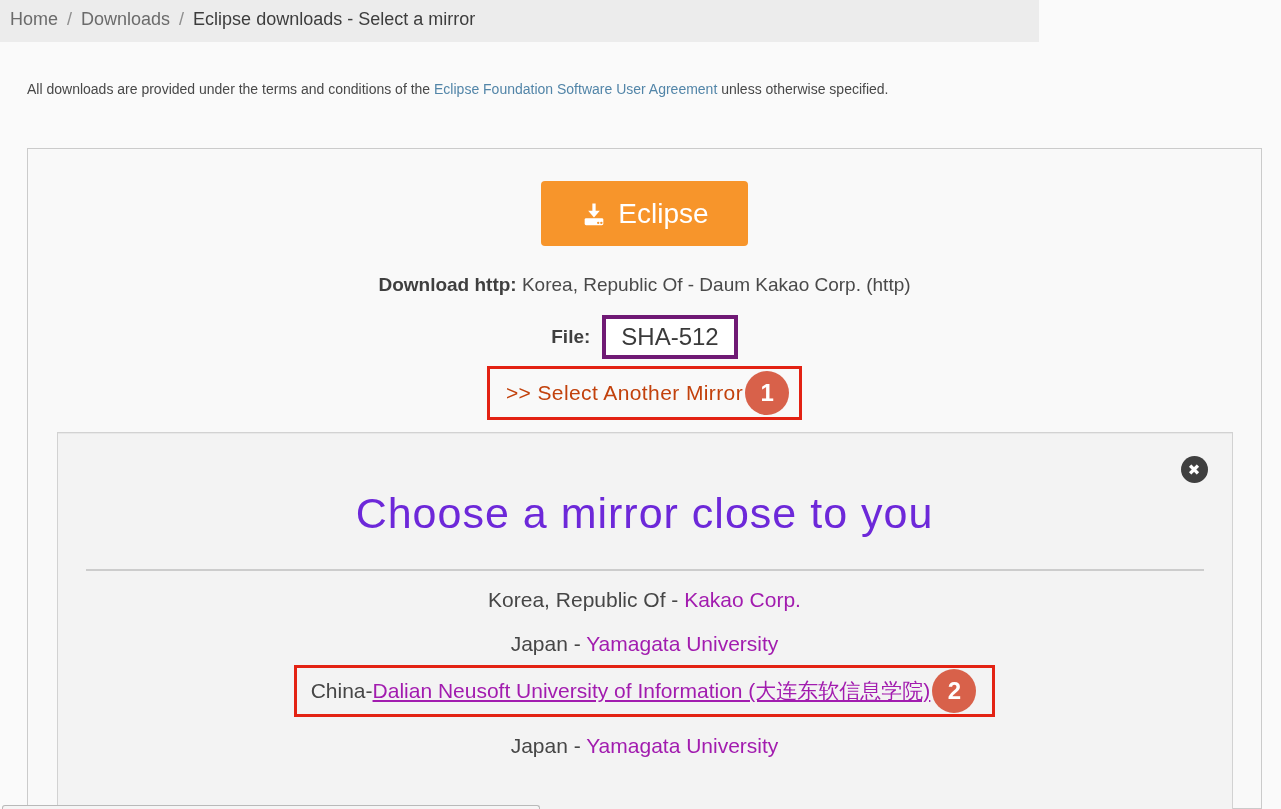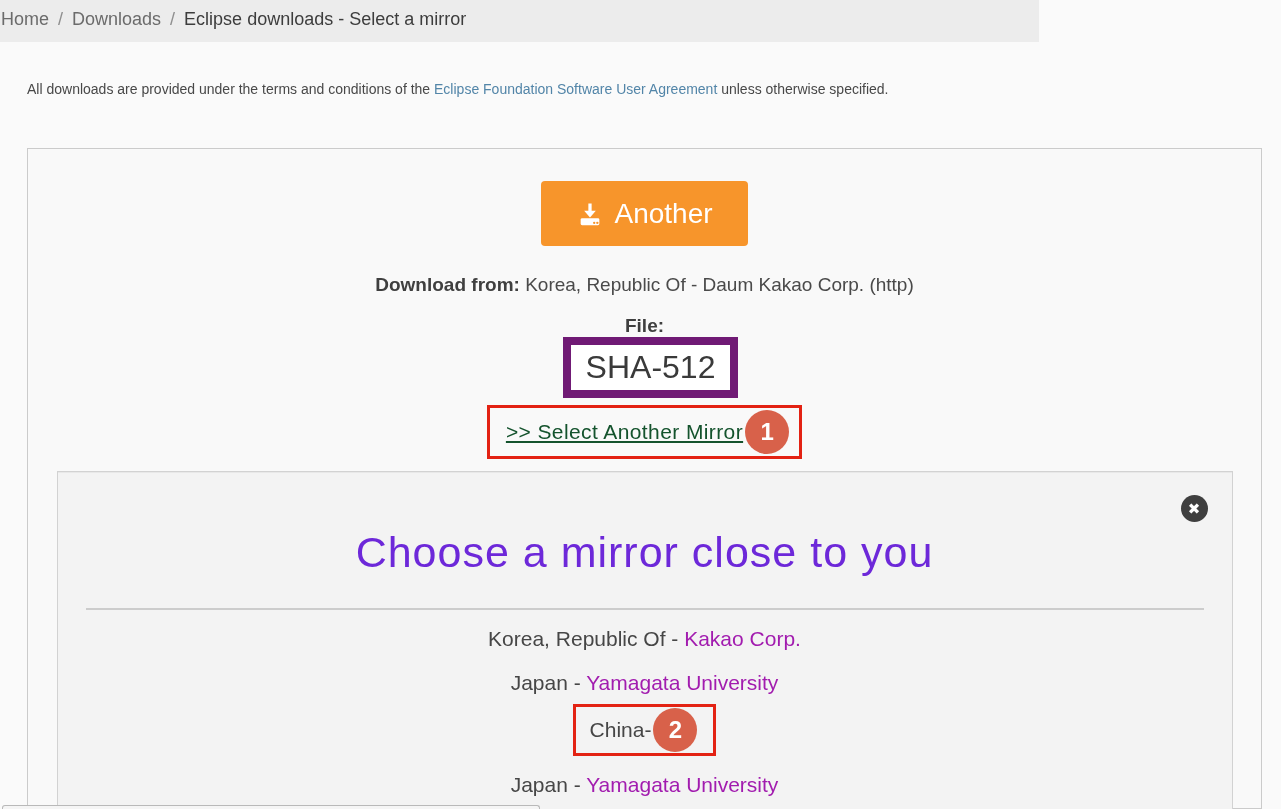--- a/index.html
+++ b/index.html
@@ -9,21 +9,21 @@
     background:#fafafa;
     font-family:"Liberation Sans", sans-serif;
     color:#4a4a4a;
   }
 
   
   .breadcrumb-bar {
     position:absolute; top:0; left:0; width:1039px; height:42px;
     background:#ececec;
     display:flex; align-items:center;
-    padding:0 10px 4px 1px;
+    padding:0 10px 4px 10px;
     font-size:18px;
   }
   .crumb-link { color:#6b6b6b; text-decoration:none; cursor:pointer; }
   .crumb-sep { color:#8f8f8f; margin:0 9px; }
   .crumb-current { color:#3d3d3d; }
 
   
   .notice {
     position:absolute; top:74px; left:27px; width:1160px;
     font-size:14px; line-height:30px; color:#484848;
@@ -45,40 +45,40 @@
     color:#ffffff; font-size:28px; font-family:inherit;
     cursor:pointer; gap:10px;
   }
   .dl-btn svg { display:block; }
 
   .line-from { margin-top:28px; font-size:19px; color:#4a4a4a; }
   .line-from b, .line-file b { color:#3f3f3f; font-weight:bold; }
 
   .line-file {
     margin-top:19px; font-size:19px; color:#4a4a4a;
-    display:flex; align-items:center; justify-content:center;flex-direction:column;
+    display:flex; align-items:center; justify-content:center;
   }
   .file-link { color:#f1983b; text-decoration:none; cursor:pointer; }
   .sha-btn {
     margin-left:12px;
-    background:#ffffff; border:8px solid #701a75;
-    font-family:inherit; font-size:32px; color:#3a3a3a;
+    background:#ffffff; border:4px solid #701a75;
+    font-family:inherit; font-size:24px; color:#3a3a3a;
     padding:4px 15px; cursor:pointer;
   }
 
   
   .anno1-wrap { margin-top:7px; display:flex; justify-content:center; }
   .anno-box {
     display:inline-flex; align-items:center;
     border:3px solid #e32213;
     padding:2px 10px 2px 16px;
   }
   .mirror-toggle-link {
-    color:#14532d; font-size:21px; letter-spacing:.4px;
-    text-decoration:underline; cursor:pointer;
+    color:#c2410c; font-size:21px; letter-spacing:.4px;
+    cursor:pointer;
   }
   .badge {
     display:inline-flex; align-items:center; justify-content:center;
     width:44px; height:44px; border-radius:50%;
     background:#d8614a; color:#ffffff;
     font-size:24px; font-weight:bold;
     margin-left:2px; flex:0 0 auto;
   }
 
   
@@ -145,24 +145,24 @@
 
   <button class="dl-btn">
     <span>
       <svg width="28" height="28" viewBox="0 0 24 24">
         <path fill="#ffffff" d="M10.6 3h2.8v6.2h3.6L12 15 7 9.2h3.6z"></path>
         <rect fill="#ffffff" x="4" y="15.6" width="16" height="6" rx="1.2"></rect>
         <circle fill="#f7952b" cx="15.6" cy="19.6" r="1"></circle>
         <circle fill="#f7952b" cx="18.3" cy="19.6" r="1"></circle>
       </svg>
     </span>
-    <span>Another</span>
+    <span>Eclipse</span>
   </button>
 
-  <div class="line-from"><b>Download from:</b><span> Korea, Republic Of - Daum Kakao Corp. (http)</span></div>
+  <div class="line-from"><b>Download http:</b><span> Korea, Republic Of - Daum Kakao Corp. (http)</span></div>
 
   <div class="line-file">
     <b>File:</b>
     <button class="sha-btn">SHA-512</button>
   </div>
 
   <div class="anno1-wrap">
     <span class="anno-box">
       <a class="mirror-toggle-link">&gt;&gt; Select Another Mirror</a>
       <span class="badge">1</span>
@@ -179,20 +179,21 @@
 
 
     <div class="mirror-row plain"><span>Korea, Republic Of</span><span> - </span><a class="mlink">Kakao Corp.</a></div>
 
     <div class="mirror-row plain"><span>Japan</span><span> - </span><a class="mlink">Yamagata University</a></div>
 
     <div class="anno2-row">
       <span class="anno-box2">
         <span>China</span>
           <span> - </span>
+          <a class="mlink underlined">Dalian Neusoft University of Information (大连东软信息学院)</a>
         <span class="badge">2</span>
       </span>
     </div>
 
     <div class="mirror-row plain"><span>Japan</span><span> - </span><a class="mlink">Yamagata University</a></div>
 
   </div>
 </section>
 
 <div class="status-tooltip-edge"></div>

